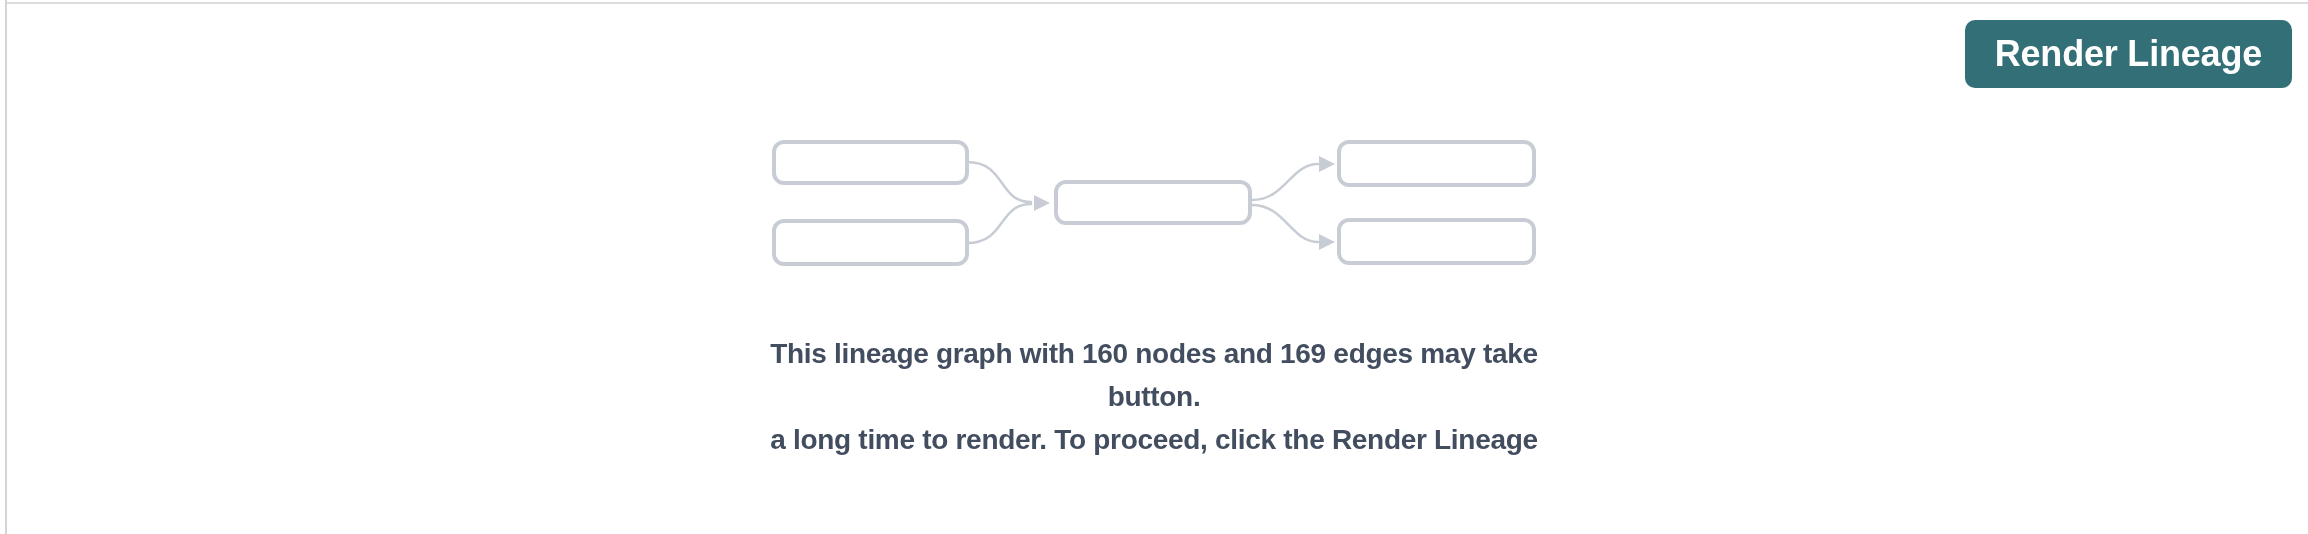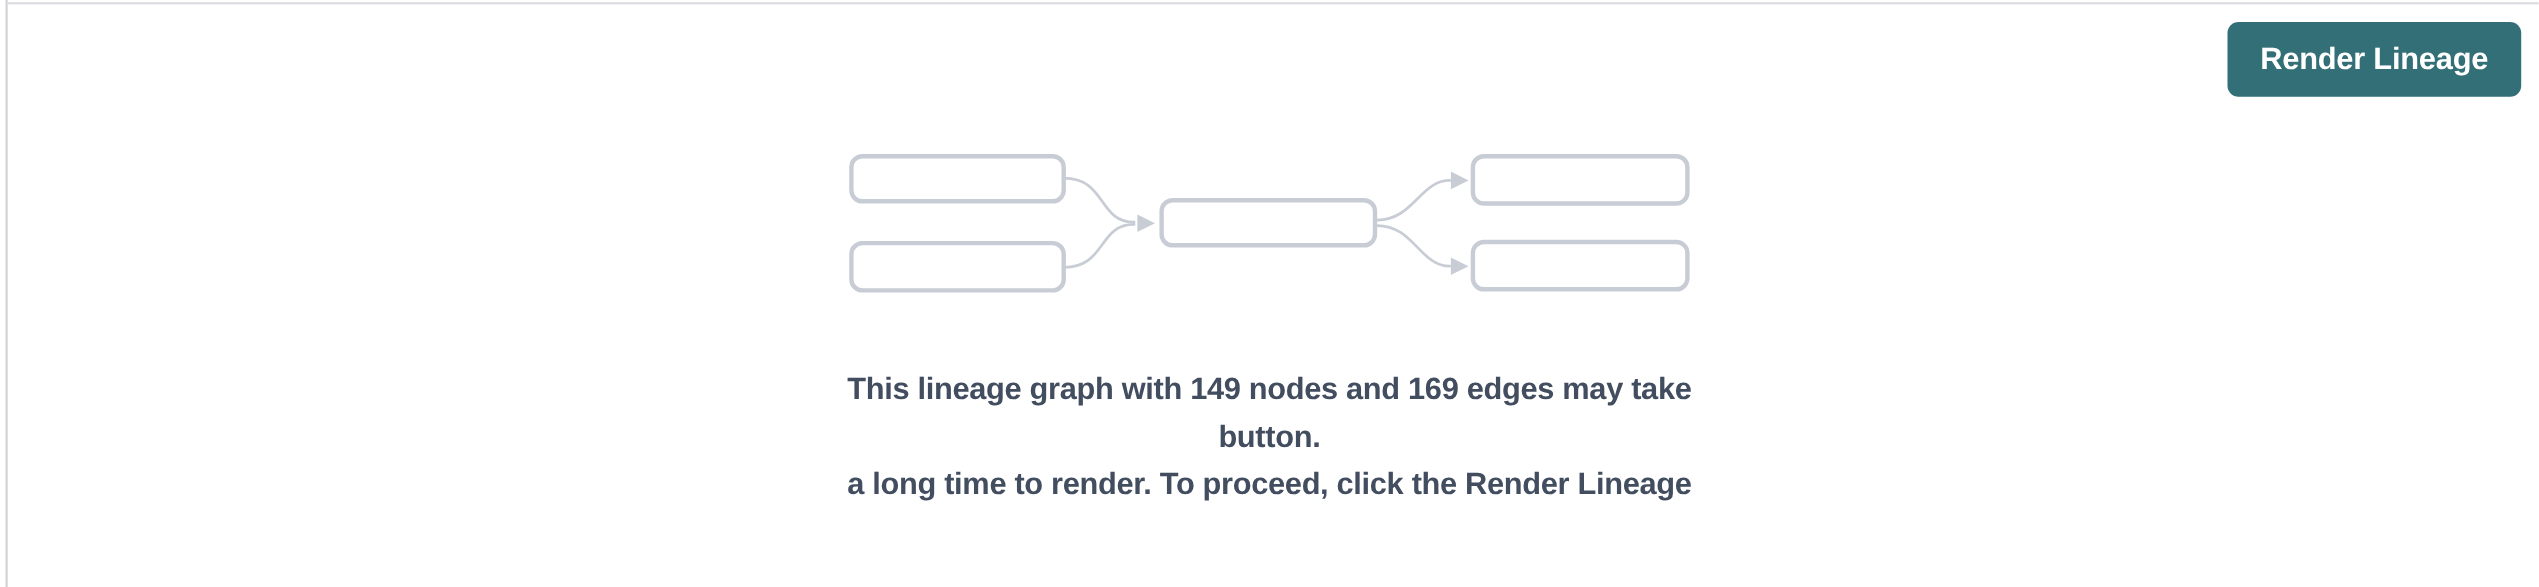--- a/index.html
+++ b/index.html
@@ -27,21 +27,21 @@
     position: absolute; left: 5px; top: 0; width: 2px; height: 534px;
     background: var(--panel-border-left);
   }
   .render-btn {
     position: absolute; top: 20px; right: 16px;
     height: 68px; padding: 0 30px;
     background: var(--accent);
     color: var(--accent-text);
     border: none; border-radius: 10px;
     font-family: "Liberation Sans", sans-serif;
-    font-size: 28px; font-weight: 700;
+    font-size: 36px; font-weight: 700;
     letter-spacing: -0.2px;
     cursor: pointer;
   }
   .empty-state {
     position: absolute; left: 50%; top: 138px;
     transform: translateX(-50%);
     width: 900px;
     display: flex; flex-direction: column; align-items: center;
   }
   .diagram { width: 772px; height: 132px; display: block; }
@@ -91,18 +91,18 @@
       <path class="edge" d="M 199,105 C 238,105 230,66 263,66"></path>
       <path class="head" d="M 266,57 L 282,65 L 266,73 Z"></path>
 
       <path class="edge" d="M 484,62 C 517,62 523,26 550,26"></path>
       <path class="edge" d="M 484,67 C 517,67 523,104 550,104"></path>
       <path class="head" d="M 551,18 L 567,26 L 551,34 Z"></path>
       <path class="head" d="M 551,96 L 567,104 L 551,112 Z"></path>
     </svg>
 
     <div class="message">
-      <div>This lineage graph with 149 nodes and 169 edges may take</div>
+      <div>This lineage graph with 160 nodes and 169 edges may take</div>
       <div>button.</div>
       <div>a long time to render. To proceed, click the Render Lineage</div>
     </div>
   </div>
 </div>
 
 </body></html>

